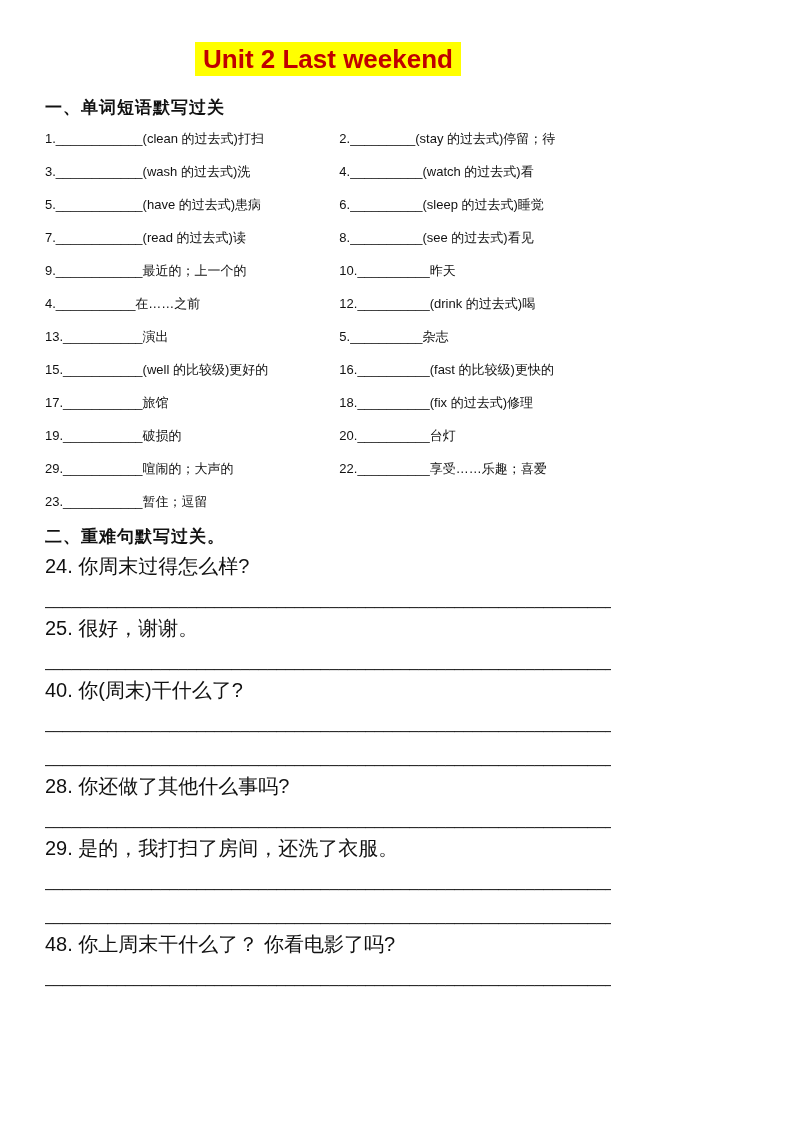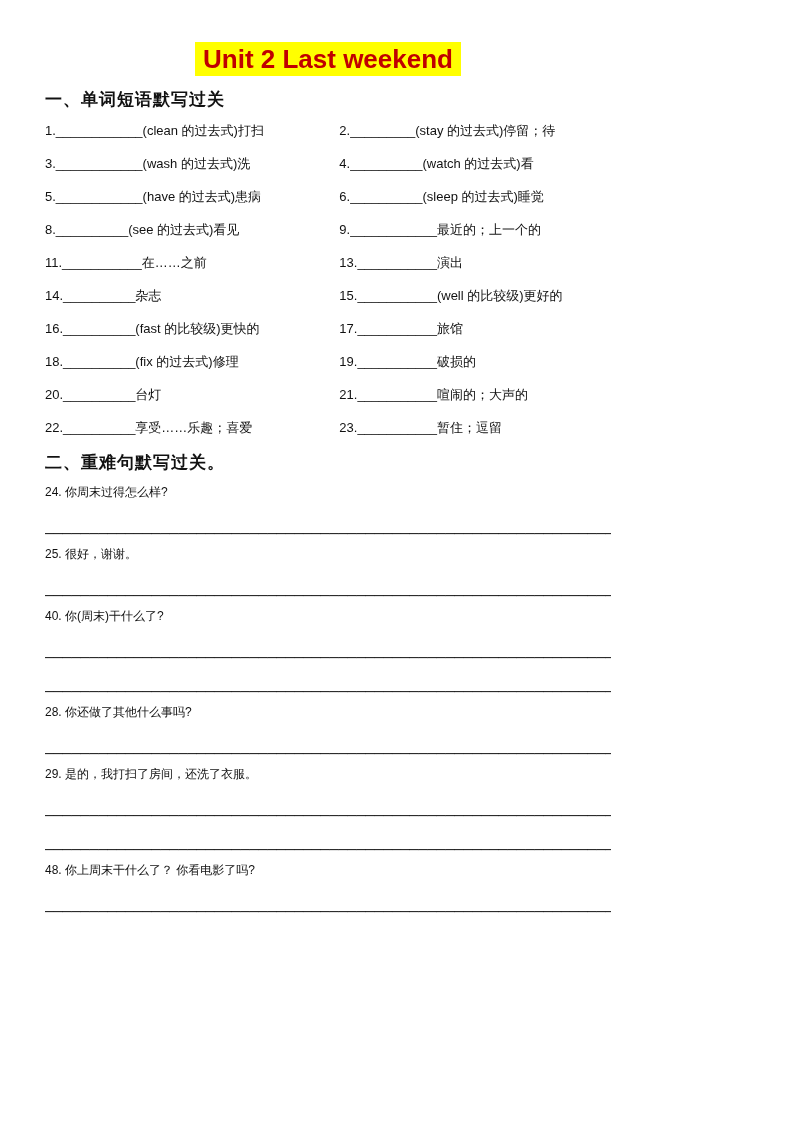--- a/index.html
+++ b/index.html
@@ -30,38 +30,38 @@
     color: #C00000;
     font-size: 26px;
     font-weight: bold;
     line-height: 32px;
     padding: 1px 8px;
   }
   .sec-heading {
     font-size: 17px;
     font-weight: bold;
     line-height: 24px;
-    margin: 12px 0 2px 0;
+    margin: 20px 0 2px 0;
     letter-spacing: 1px;
   }
   .sec-heading.second {
     margin-top: 7px;
   }
   .word-grid {
     display: grid;
     grid-template-columns: 52% 48%;
   }
   .word-item {
     font-size: 13px;
     line-height: 33px;
     white-space: nowrap;
     overflow: hidden;
   }
   .s2-item .sentence {
-    font-size: 12px;
+    font-size: 20px;
     line-height: 22px;
     margin: 6px 0 0 0;
   }
   .answer-line {
     font-size: 16px;
     line-height: 22px;
     margin: 12px 0 2px 0;
     white-space: nowrap;
     overflow: hidden;
     width: 100%;
@@ -79,32 +79,35 @@
 
   <div class="sec-heading">一、单词短语默写过关</div>
 
   <div class="word-grid">
     <div class="word-item">1.____________(clean 的过去式)打扫</div>
     <div class="word-item">2._________(stay 的过去式)停留；待</div>
     <div class="word-item">3.____________(wash 的过去式)洗</div>
     <div class="word-item">4.__________(watch 的过去式)看</div>
     <div class="word-item">5.____________(have 的过去式)患病</div>
     <div class="word-item">6.__________(sleep 的过去式)睡觉</div>
+    <div class="word-item">7.____________(read 的过去式)读</div>
     <div class="word-item">8.__________(see 的过去式)看见</div>
     <div class="word-item">9.____________最近的；上一个的</div>
-    <div class="word-item">11.___________在……之前</div>
+    <div class="word-item">10.__________昨天</div>
+    <div class="word-item">4.___________在……之前</div>
+    <div class="word-item">12.__________(drink 的过去式)喝</div>
     <div class="word-item">13.___________演出</div>
-    <div class="word-item">14.__________杂志</div>
+    <div class="word-item">5.__________杂志</div>
     <div class="word-item">15.___________(well 的比较级)更好的</div>
     <div class="word-item">16.__________(fast 的比较级)更快的</div>
     <div class="word-item">17.___________旅馆</div>
     <div class="word-item">18.__________(fix 的过去式)修理</div>
     <div class="word-item">19.___________破损的</div>
     <div class="word-item">20.__________台灯</div>
-    <div class="word-item">21.___________喧闹的；大声的</div>
+    <div class="word-item">29.___________喧闹的；大声的</div>
     <div class="word-item">22.__________享受……乐趣；喜爱</div>
     <div class="word-item">23.___________暂住；逗留</div>
   </div>
 
   <div class="sec-heading second">二、重难句默写过关。</div>
 
   <div>
 
     <div class="s2-item">
       <div class="sentence">24. 你周末过得怎么样?</div>

